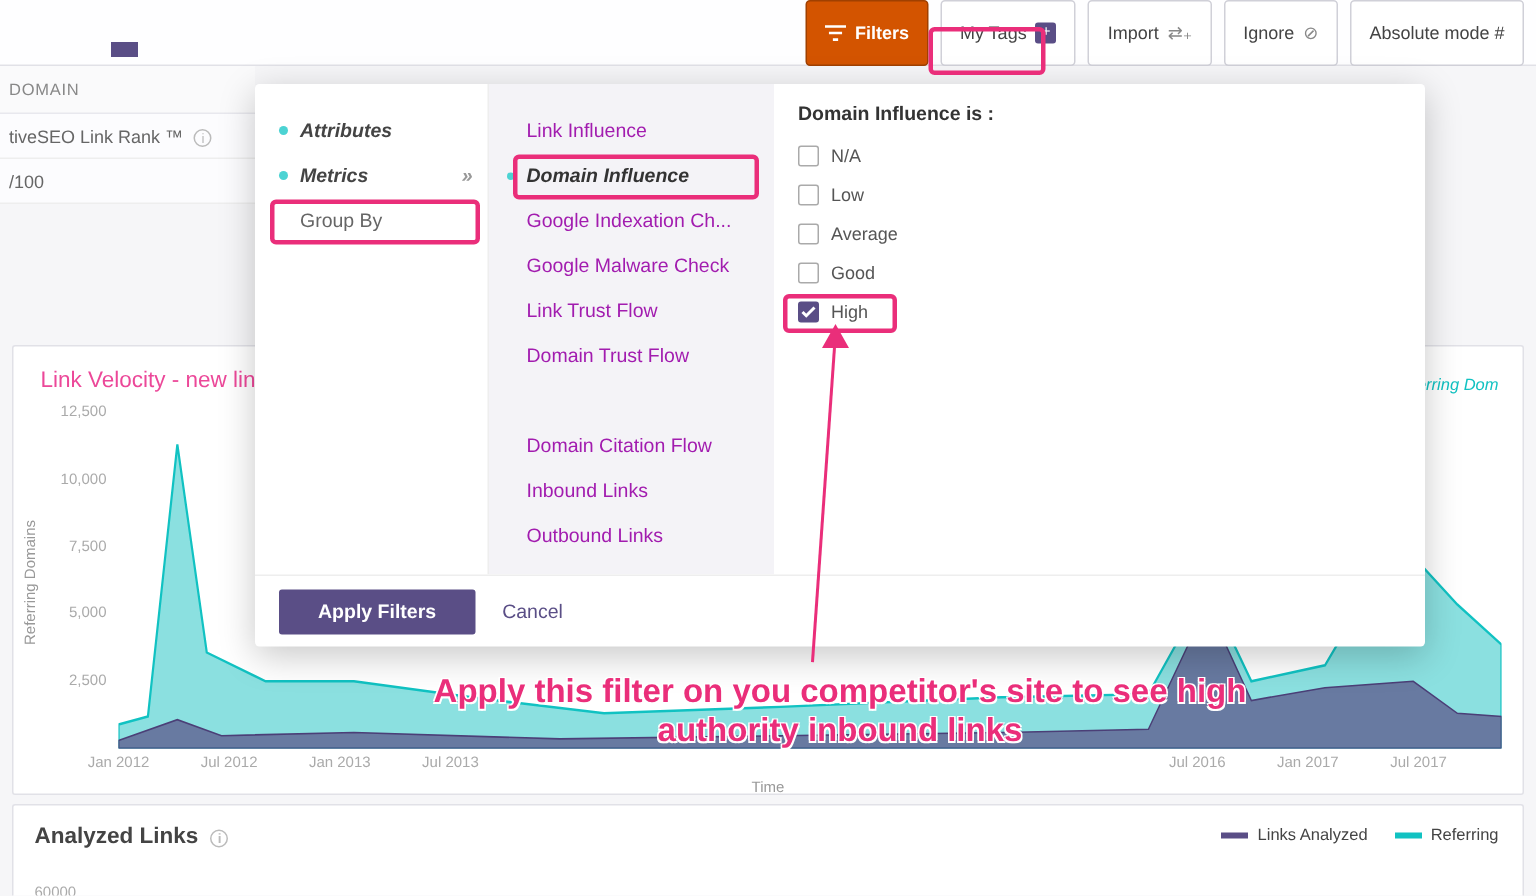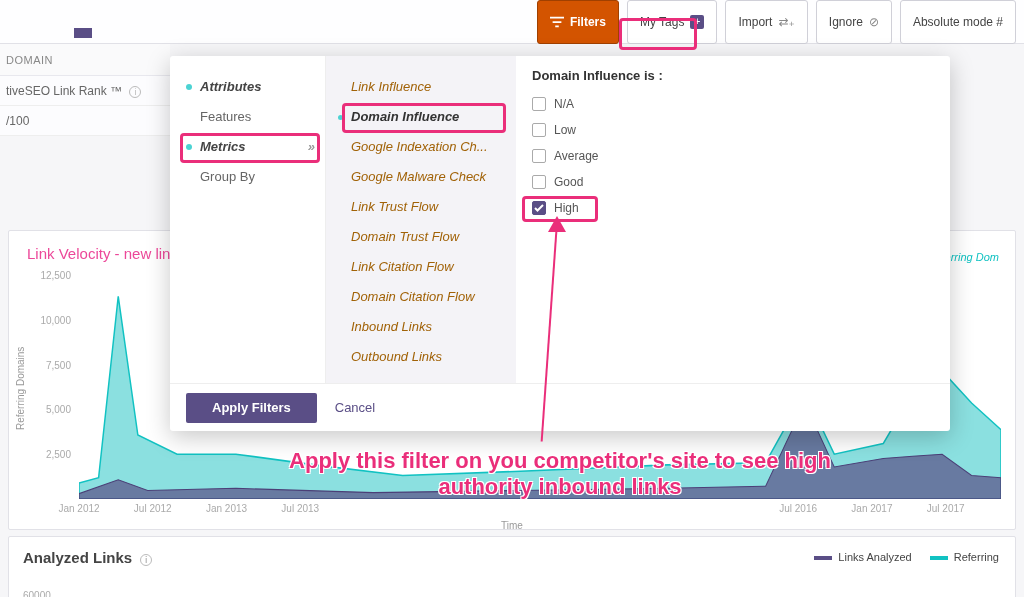--- a/index.html
+++ b/index.html
@@ -125,24 +125,24 @@
     height:30px; line-height:30px; font-size:13px; color:#666; cursor:pointer;
     display:flex; align-items:center; gap:8px;
   }
   .col1 .item.active{ font-style:italic; font-weight:bold; color:#444; }
   .dotbul{width:6px;height:6px;border-radius:50%;background:#4cd3d3;display:inline-block;}
   .dotbul.off{background:transparent;}
   .col1 .chev{margin-left:auto; margin-right:10px; color:#999;}
 
   .col2{ width:190px; background:#f4f3f7; padding:16px 0 0 12px;}
   .col2 .mitem{
-    height:30px; line-height:30px; font-size:13px; color:#a16207; cursor:pointer;
+    height:30px; line-height:30px; font-size:13px; color:#a21caf; cursor:pointer;
     display:flex; align-items:center; gap:8px;
     padding-right:8px;
-    white-space:nowrap; overflow:hidden; text-overflow:ellipsis;font-style:italic;
+    white-space:nowrap; overflow:hidden; text-overflow:ellipsis;
   }
   .col2 .mitem.sel{ font-style:italic; font-weight:bold; color:#333;}
   .dotbul.small{width:5px;height:5px;}
 
   .col3{ flex:1; padding:12px 16px 0 16px;}
   .opt-title{ font-size:13px; font-weight:bold; color:#333; margin-bottom:8px;}
   .opt{ display:flex; align-items:center; gap:8px; height:26px;
         font-size:12px; color:#555; cursor:pointer;}
   .cb{
     width:14px;height:14px;border:1px solid #aaa;border-radius:2px;
@@ -272,24 +272,20 @@
   </div>
   <div style="position:absolute;left:14px;bottom:4px;font-size:10px;color:#aaa">60000</div>
 </div>
 
 <div class="modal">
   <div class="modal-body">
     <div class="col1">
       <div class="item active">
         <span class="dotbul"></span>
           <span>Attributes</span>
-      </div>
-      <div class="item">
-        <span class="dotbul off"></span>
-          <span>Features</span>
       </div>
       <div class="item active">
         <span class="dotbul"></span>
           <span>Metrics</span>
           <span class="chev">»</span>
       </div>
       <div class="item">
         <span class="dotbul off"></span>
           <span>Group By</span>
       </div>
@@ -314,21 +310,20 @@
         <div class="mitem">
           <span class="dotbul small off"></span>
           <span>Link Trust Flow</span>
         </div>
         <div class="mitem">
           <span class="dotbul small off"></span>
           <span>Domain Trust Flow</span>
         </div>
         <div class="mitem">
           <span class="dotbul small off"></span>
-          <span>Link Citation Flow</span>
         </div>
         <div class="mitem">
           <span class="dotbul small off"></span>
           <span>Domain Citation Flow</span>
         </div>
         <div class="mitem">
           <span class="dotbul small off"></span>
           <span>Inbound Links</span>
         </div>
         <div class="mitem">

